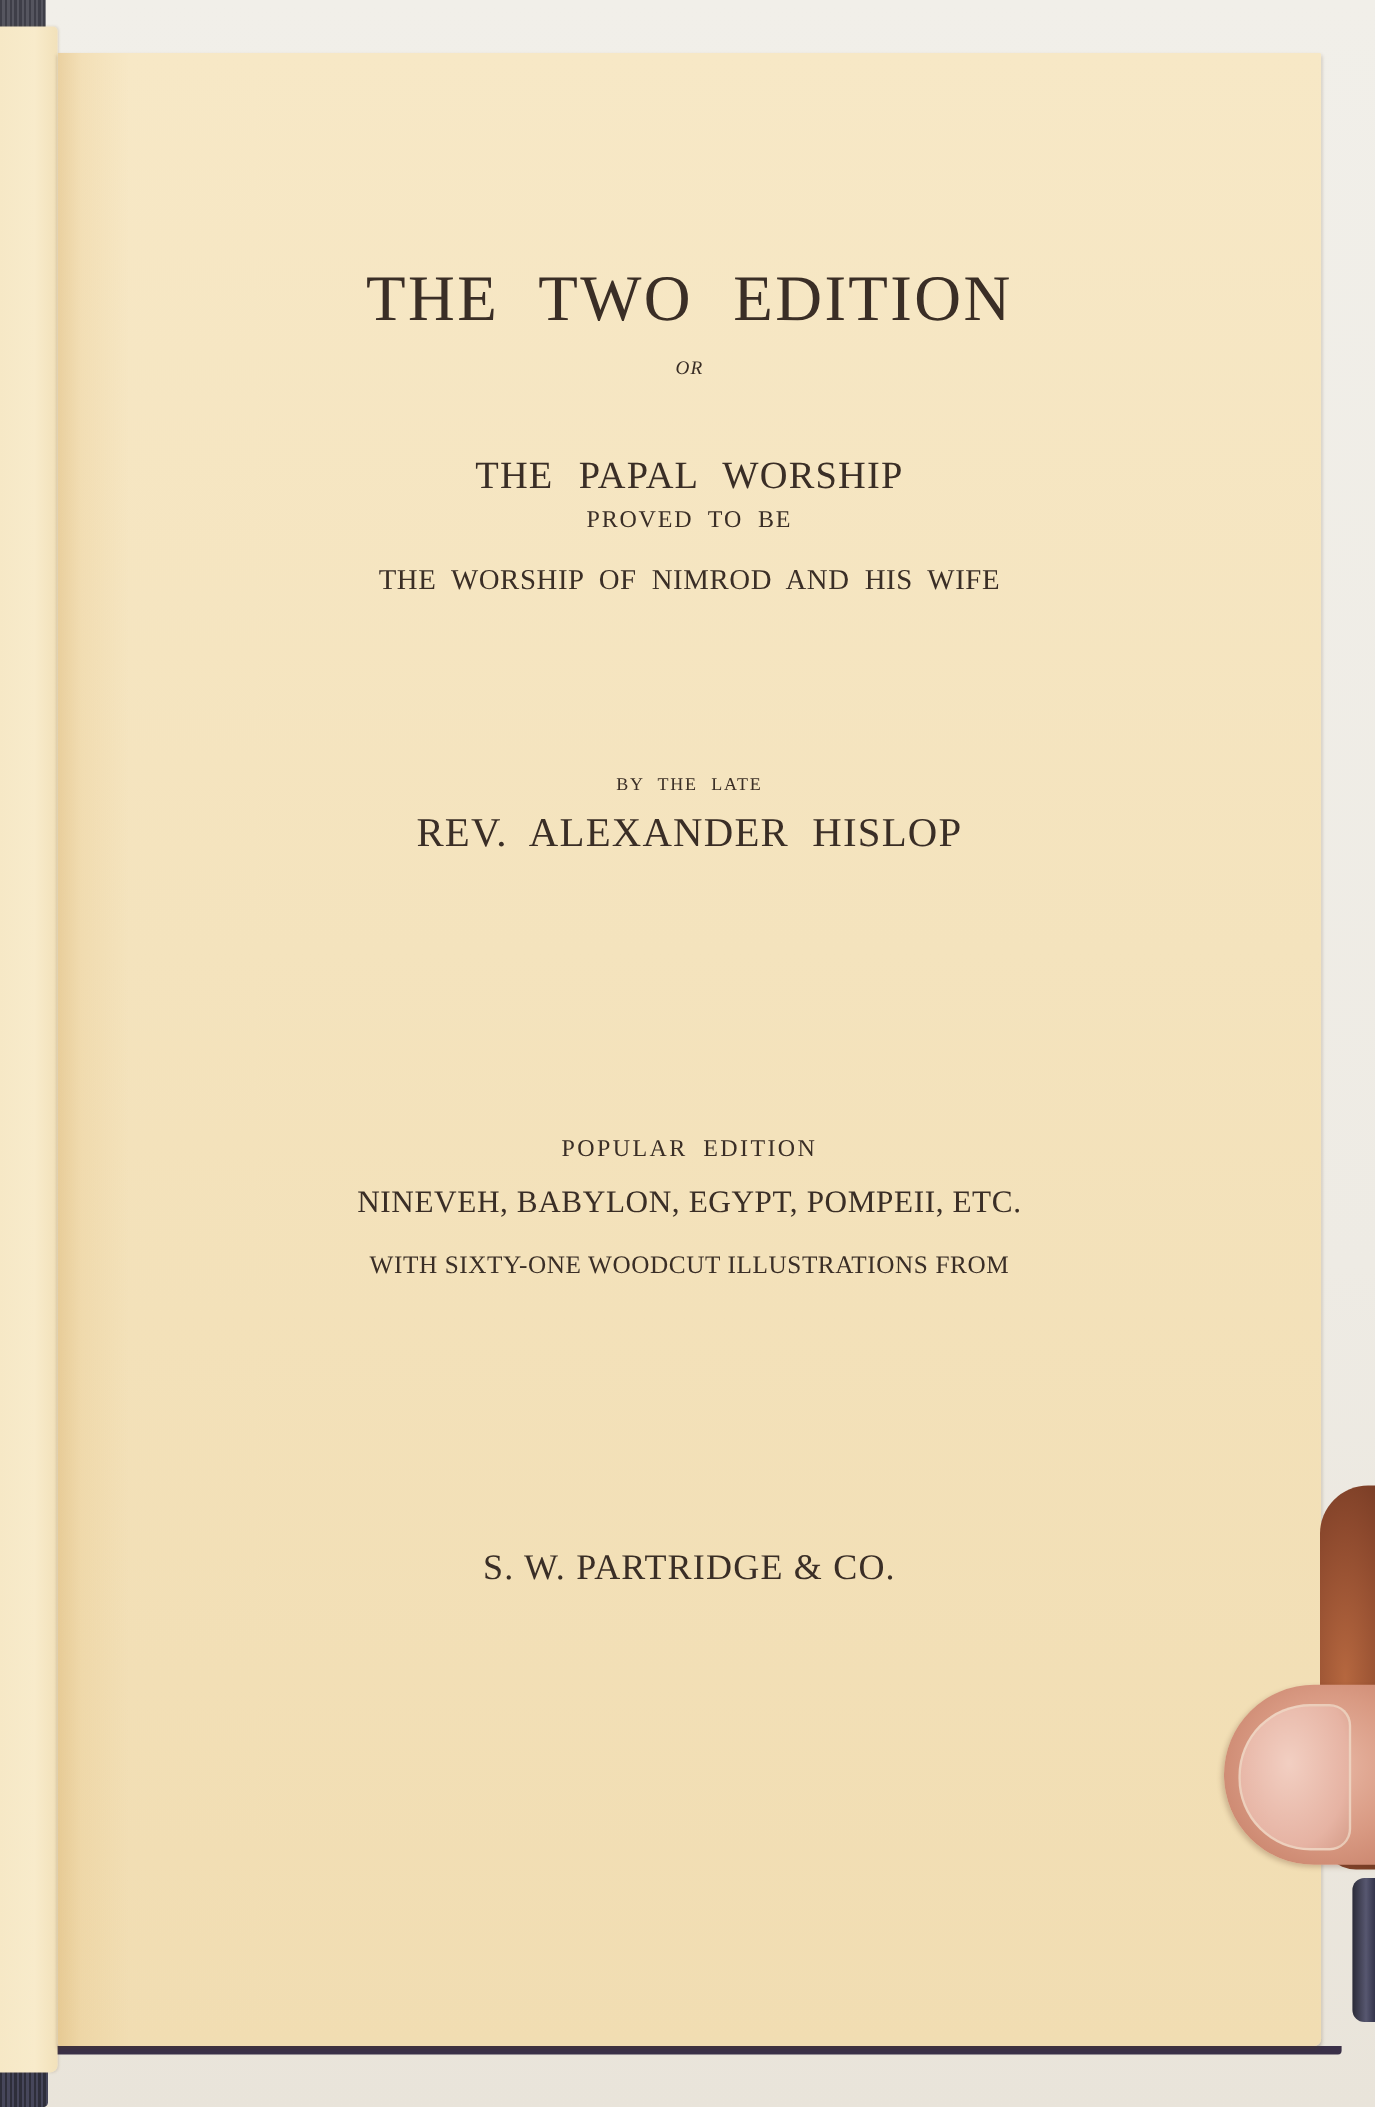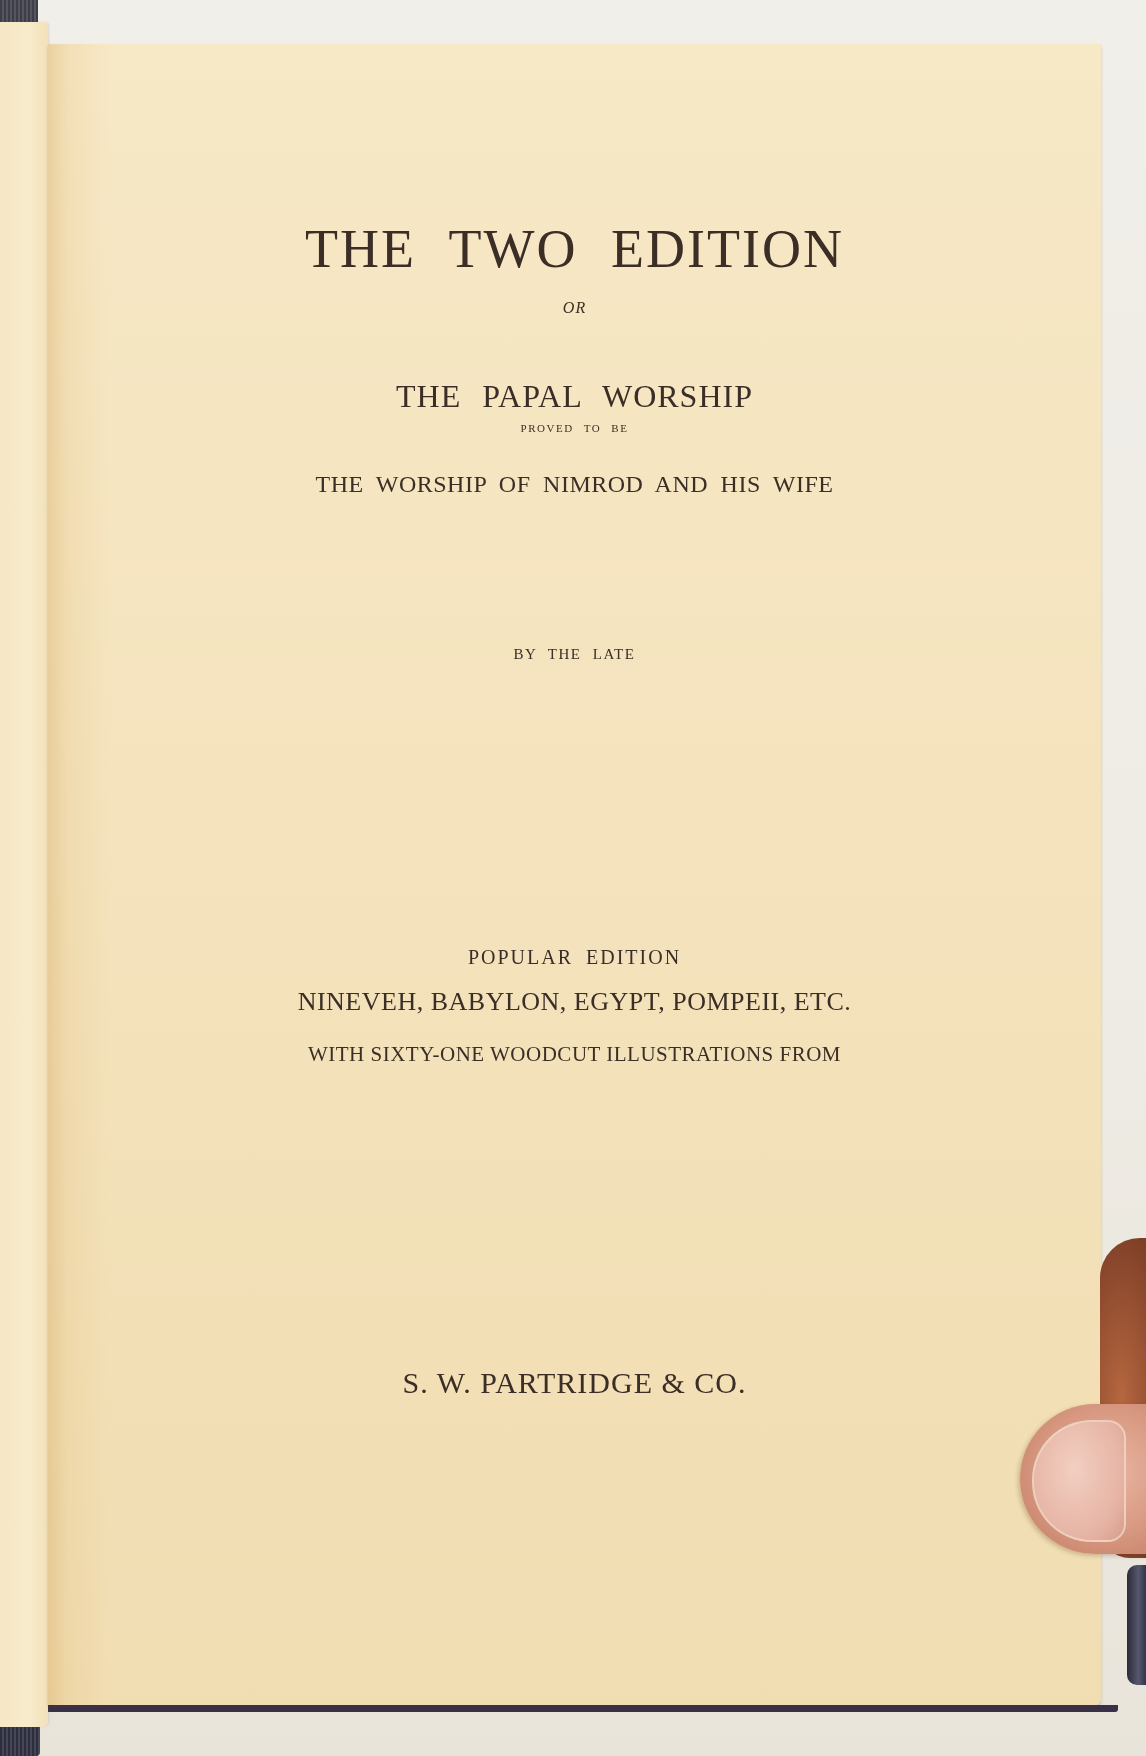--- a/index.html
+++ b/index.html
@@ -49,28 +49,28 @@
     border-radius: 0 2px 6px 2px;
     box-shadow: 0 2px 3px rgba(80,60,30,0.25);
   }
   .line {
     position: absolute; left: 0; width: 1053px; text-align: center;
     color: #3a2e26; white-space: nowrap; line-height: 1;
   }
   .l-title      { top: 178px; font-size: 54px; letter-spacing: 2px; word-spacing: 18px; }
   .l-or         { top: 256px; font-size: 16px; letter-spacing: 1px; font-style: italic; }
   .l-subtitle   { top: 316px; font-size: 32px; letter-spacing: 1px; word-spacing: 12px; margin-top: 20px; }
-  .l-proved     { top: 379px; font-size: 11px; letter-spacing: 1.5px; word-spacing: 6px; }
+  .l-proved     { top: 379px; font-size: 20px; letter-spacing: 1.5px; word-spacing: 6px; }
   .l-worship    { top: 428px; font-size: 24px; letter-spacing: 0.5px; word-spacing: 6px; }
   .l-bythelate  { top: 603px; font-size: 15px; letter-spacing: 1.5px; word-spacing: 6px; }
   .l-author     { top: 634px; font-size: 34px; letter-spacing: 1px; word-spacing: 10px; }
   .l-edition    { top: 903px; font-size: 20px; letter-spacing: 2px; word-spacing: 6px; }
   .l-with       { top: 1000px; font-size: 21px; letter-spacing: 0.5px; }
   .l-places     { top: 945px; font-size: 26px; letter-spacing: 0.5px; }
-  .l-publisher  { top: 1324px; font-size: 30px; letter-spacing: 1px; text-align: center; }
+  .l-publisher  { top: 1248px; font-size: 30px; letter-spacing: 1px; text-align: center; }
   .l-address    { top: 1365px; font-size: 26px; letter-spacing: 0.5px; }
 
   
   .finger-bg {
     position: absolute; left: 1100px; top: 1238px; width: 70px; height: 320px;
     background: radial-gradient(ellipse at 30% 50%, #b5673f 0%, #8e4a2e 55%, #6b3420 100%);
     border-radius: 40px 0 0 30px;
   }
   .thumb {
     position: absolute; left: 1020px; top: 1404px; width: 160px; height: 150px;
@@ -95,20 +95,21 @@
 <div class="cover-right"></div>
 <div class="flyleaf"></div>
 
 <div class="page">
   <div class="line l-title">THE TWO EDITION</div>
   <div class="line l-or">OR</div>
   <div class="line l-subtitle">THE PAPAL WORSHIP</div>
   <div class="line l-proved">PROVED TO BE</div>
   <div class="line l-bythelate">BY THE LATE</div>
   <div class="line l-worship">THE WORSHIP OF NIMROD AND HIS WIFE</div>
+  <div class="line l-author">REV. ALEXANDER HISLOP</div>
   <div class="line l-edition">POPULAR EDITION</div>
   <div class="line l-with">WITH SIXTY-ONE WOODCUT ILLUSTRATIONS FROM</div>
   <div class="line l-places">NINEVEH, BABYLON, EGYPT, POMPEII, ETC.</div>
   <div class="line l-publisher">S. W. PARTRIDGE &amp; CO.</div>
 </div>
 
 <div class="finger-bg"></div>
 <div class="thumb"></div>
 <div class="thumbnail-nail"></div>
 

